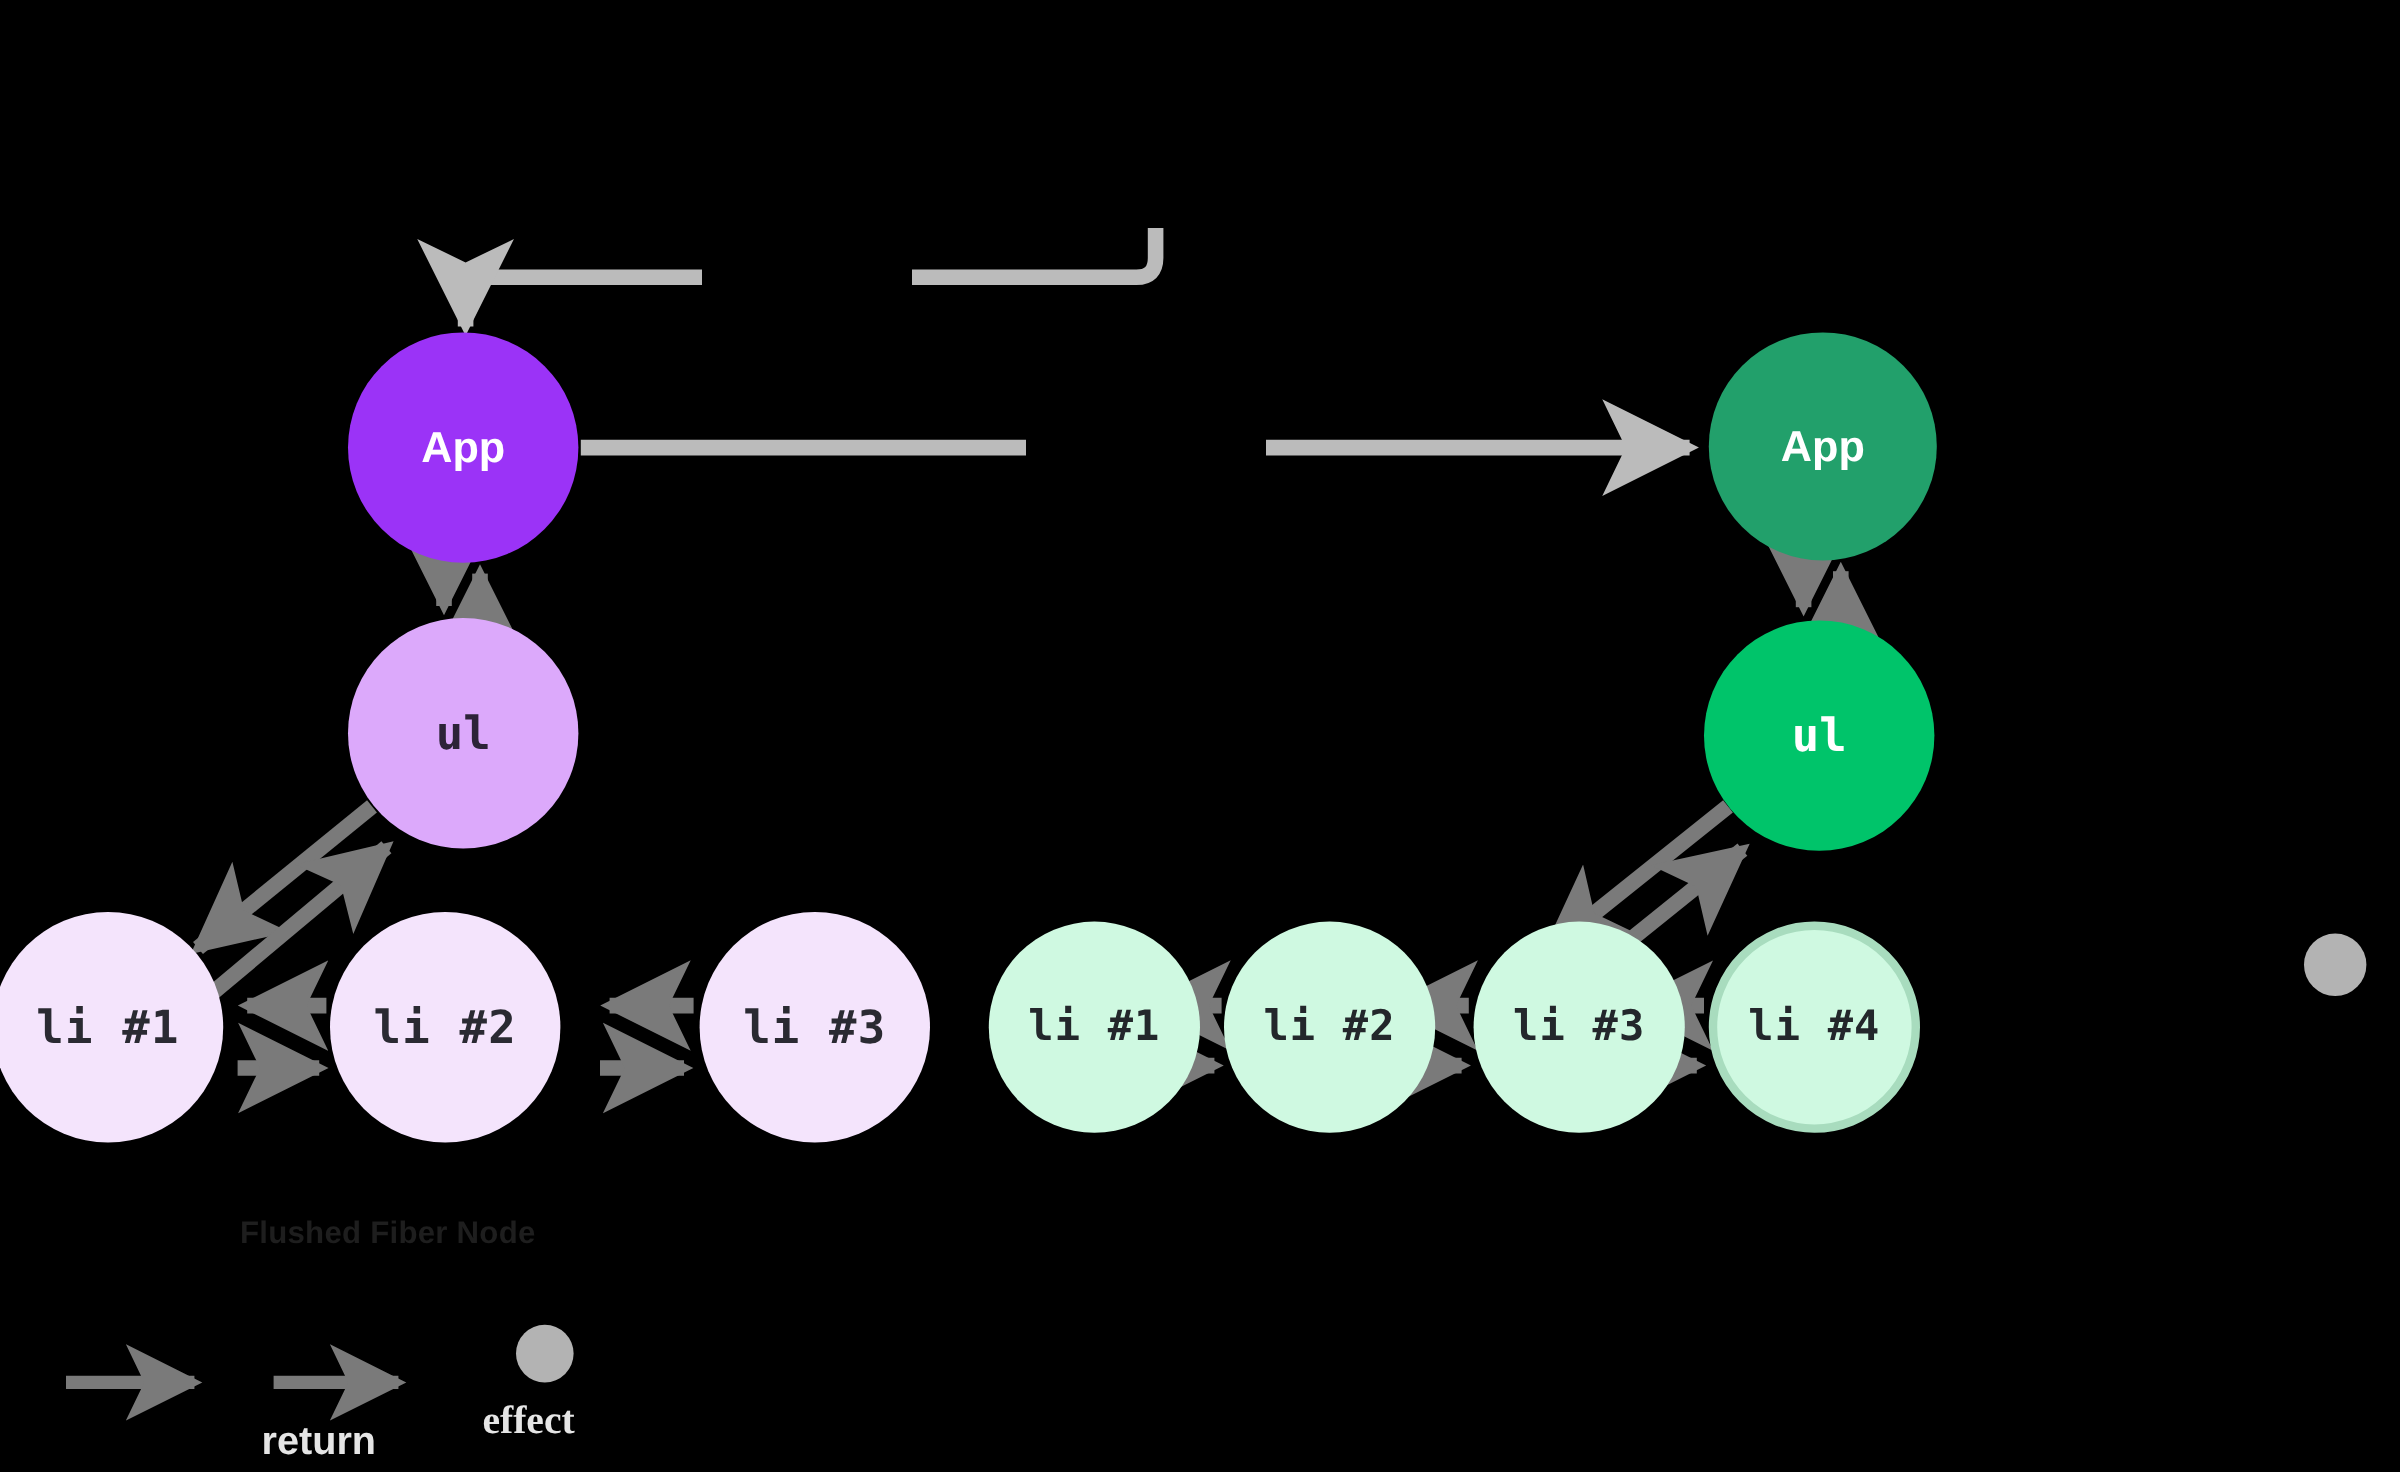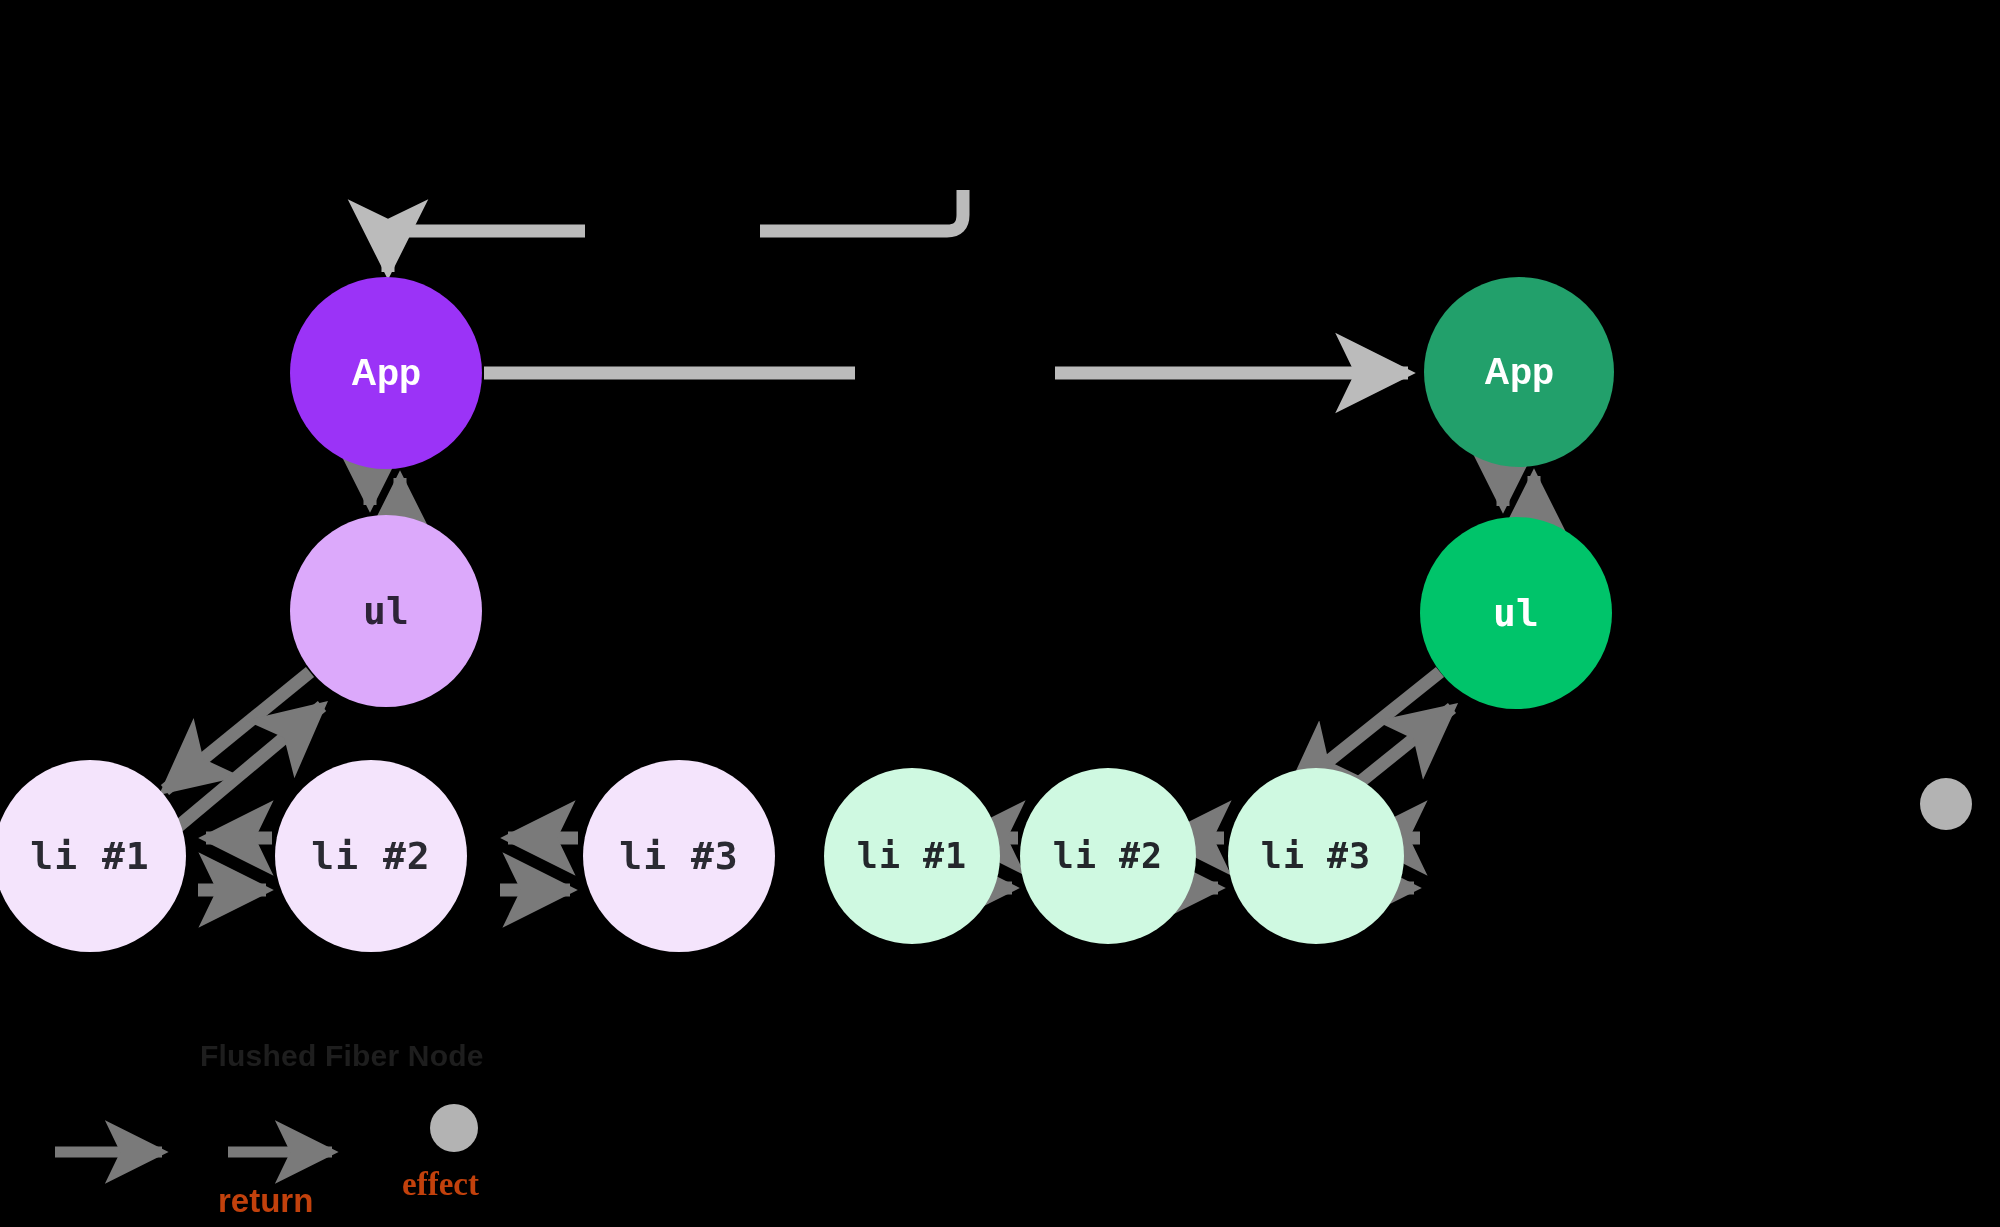--- a/index.html
+++ b/index.html
@@ -85,33 +85,32 @@
     position:absolute;
     left:1920px;top:778px;
     width:52px;height:52px;border-radius:50%;
     background:#B3B3B3;
   }
 
   .section-label{
     position:absolute;
     color:#1E1E1E;
     font-family:"Liberation Sans",sans-serif;
-    font-weight:700;font-size:30px;
+    font-weight:700;font-size:26px;
     letter-spacing:0.2px;
     white-space:nowrap;
-    margin-top:27px;
   }
   .label-left{left:200px;top:1012px;}
   .label-right{left:1270px;top:1012px;}
 
   
   .legend{position:absolute;left:0;top:1112px;width:600px;height:115px;}
   .legend-caption{
     position:absolute;
-    color:#c2410c;
+    color:#e5e5e5;
     font-family:"Liberation Sans",sans-serif;
     font-weight:700;font-size:33px;
     white-space:nowrap;
   }
   .cap-child{left:42px;top:70px;}
   .cap-return{left:218px;top:70px;}
   .cap-effect{left:402px;top:54px;font-family:Liberation Serif, serif;}
   .legend-dot{
     position:absolute;left:430px;top:-8px;
     width:48px;height:48px;border-radius:50%;background:#B3B3B3;
@@ -223,20 +222,23 @@
 
   <div class="node n-li-r li-r1">
     <span class="lbl">li #1</span>
   </div>
   <div class="node n-li-r li-r2">
     <span class="lbl">li #2</span>
   </div>
   <div class="node n-li-r li-r3">
     <span class="lbl">li #3</span>
   </div>
+  <div class="node n-li-r li-r4">
+    <span class="lbl">li #4</span>
+  </div>
 
   <div class="effect-dot"></div>
 
 
   <div class="legend">
     <div class="legend-caption cap-child"></div>
     <div class="legend-caption cap-return">return</div>
     <div class="legend-dot"></div>
     <div class="legend-caption cap-effect">effect</div>
   </div>

